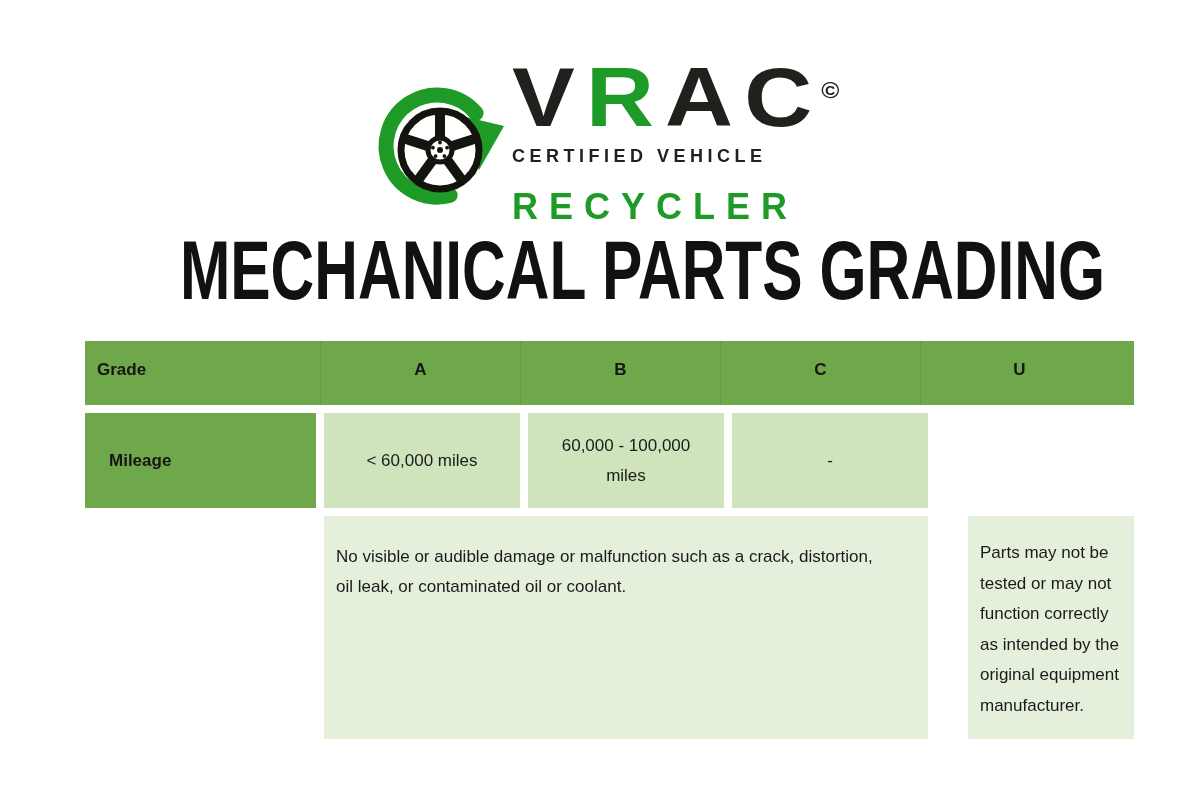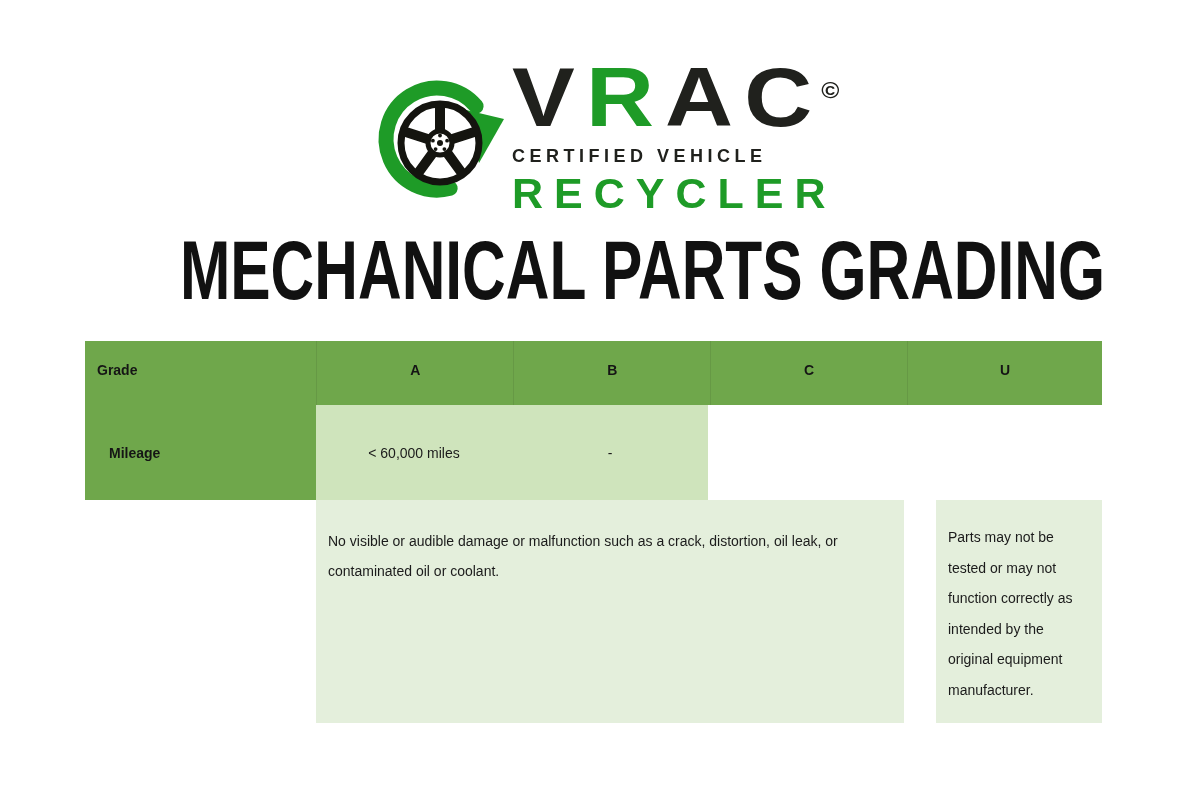--- a/index.html
+++ b/index.html
@@ -22,43 +22,43 @@
   .brand-letter-green { color:var(--logo-green,#1e9b27); }
   .brand-copyright {
     font-size:22px; letter-spacing:0; vertical-align:top;
     position:relative; top:-6px; left:-2px; color:var(--brand-dark,#20211d);
   }
   .brand-sub1 {
     margin-top:14px; font-weight:bold; font-size:18px; line-height:25px;
     letter-spacing:4.5px; color:var(--brand-dark,#20211d); white-space:nowrap;
   }
   .brand-sub2 {
-    margin-top:3px; font-weight:bold; font-size:43px; line-height:42px;
+    margin-top:17px; font-weight:bold; font-size:36px; line-height:42px;
     letter-spacing:11px; color:var(--logo-green,#1e9b27); white-space:nowrap;
   }
 
   
   .main-title {
     position:absolute; left:0; top:230px; width:1200px; text-align:center;
     white-space:nowrap;
   }
   .main-title span {
     display:inline-block; font-weight:bold; font-size:84px; line-height:80px;
     letter-spacing:0px; color:var(--title-color,#111);
     transform:scaleX(0.72); transform-origin:center;
   }
 
   
   .grading-table {
     position:absolute; left:85px; top:341px; width:1033px;
     display:grid;
     grid-template-columns:231px 196px 196px 196px 198px;
     grid-template-rows:64px 95px 223px;
-    gap:0;
-    font-size:14px;
+    gap:8px;
+    font-size:17px;
   }
   .thead {
     grid-column:1 / 6;
     background:var(--table-green,#6fa74b);
     display:flex; align-items:center;
     font-weight:bold; color:#151515;
   }
   .thead .hsec { display:flex; align-items:center; justify-content:center; height:100%; padding-bottom:6px; }
   .thead .hsec + .hsec { border-left:1px solid rgba(0,0,0,0.08); }
   .hsec.h0 { width:235px; justify-content:flex-start; padding-left:12px; }
@@ -133,20 +133,21 @@
     <div class="thead">
       <div class="hsec h0">Grade</div>
       <div class="hsec h1">A</div>
       <div class="hsec h2">B</div>
       <div class="hsec h3">C</div>
       <div class="hsec h4">U</div>
     </div>
 
     <div class="label-cell">Mileage</div>
     <div class="data-cell cell-mileage">&lt; 60,000 miles</div>
+    <div class="data-cell cell-mileage">60,000 - 100,000 miles</div>
     <div class="data-cell cell-mileage">-</div>
 
     <div class="merged-cell">
       <p>No visible or audible damage or malfunction such as a crack, distortion, oil leak, or contaminated oil or coolant.</p>
     </div>
     <div class="u-quality-cell">Parts may not be tested or may not function correctly as intended by the original equipment manufacturer.</div>
 
   </div>
 </div>
 

